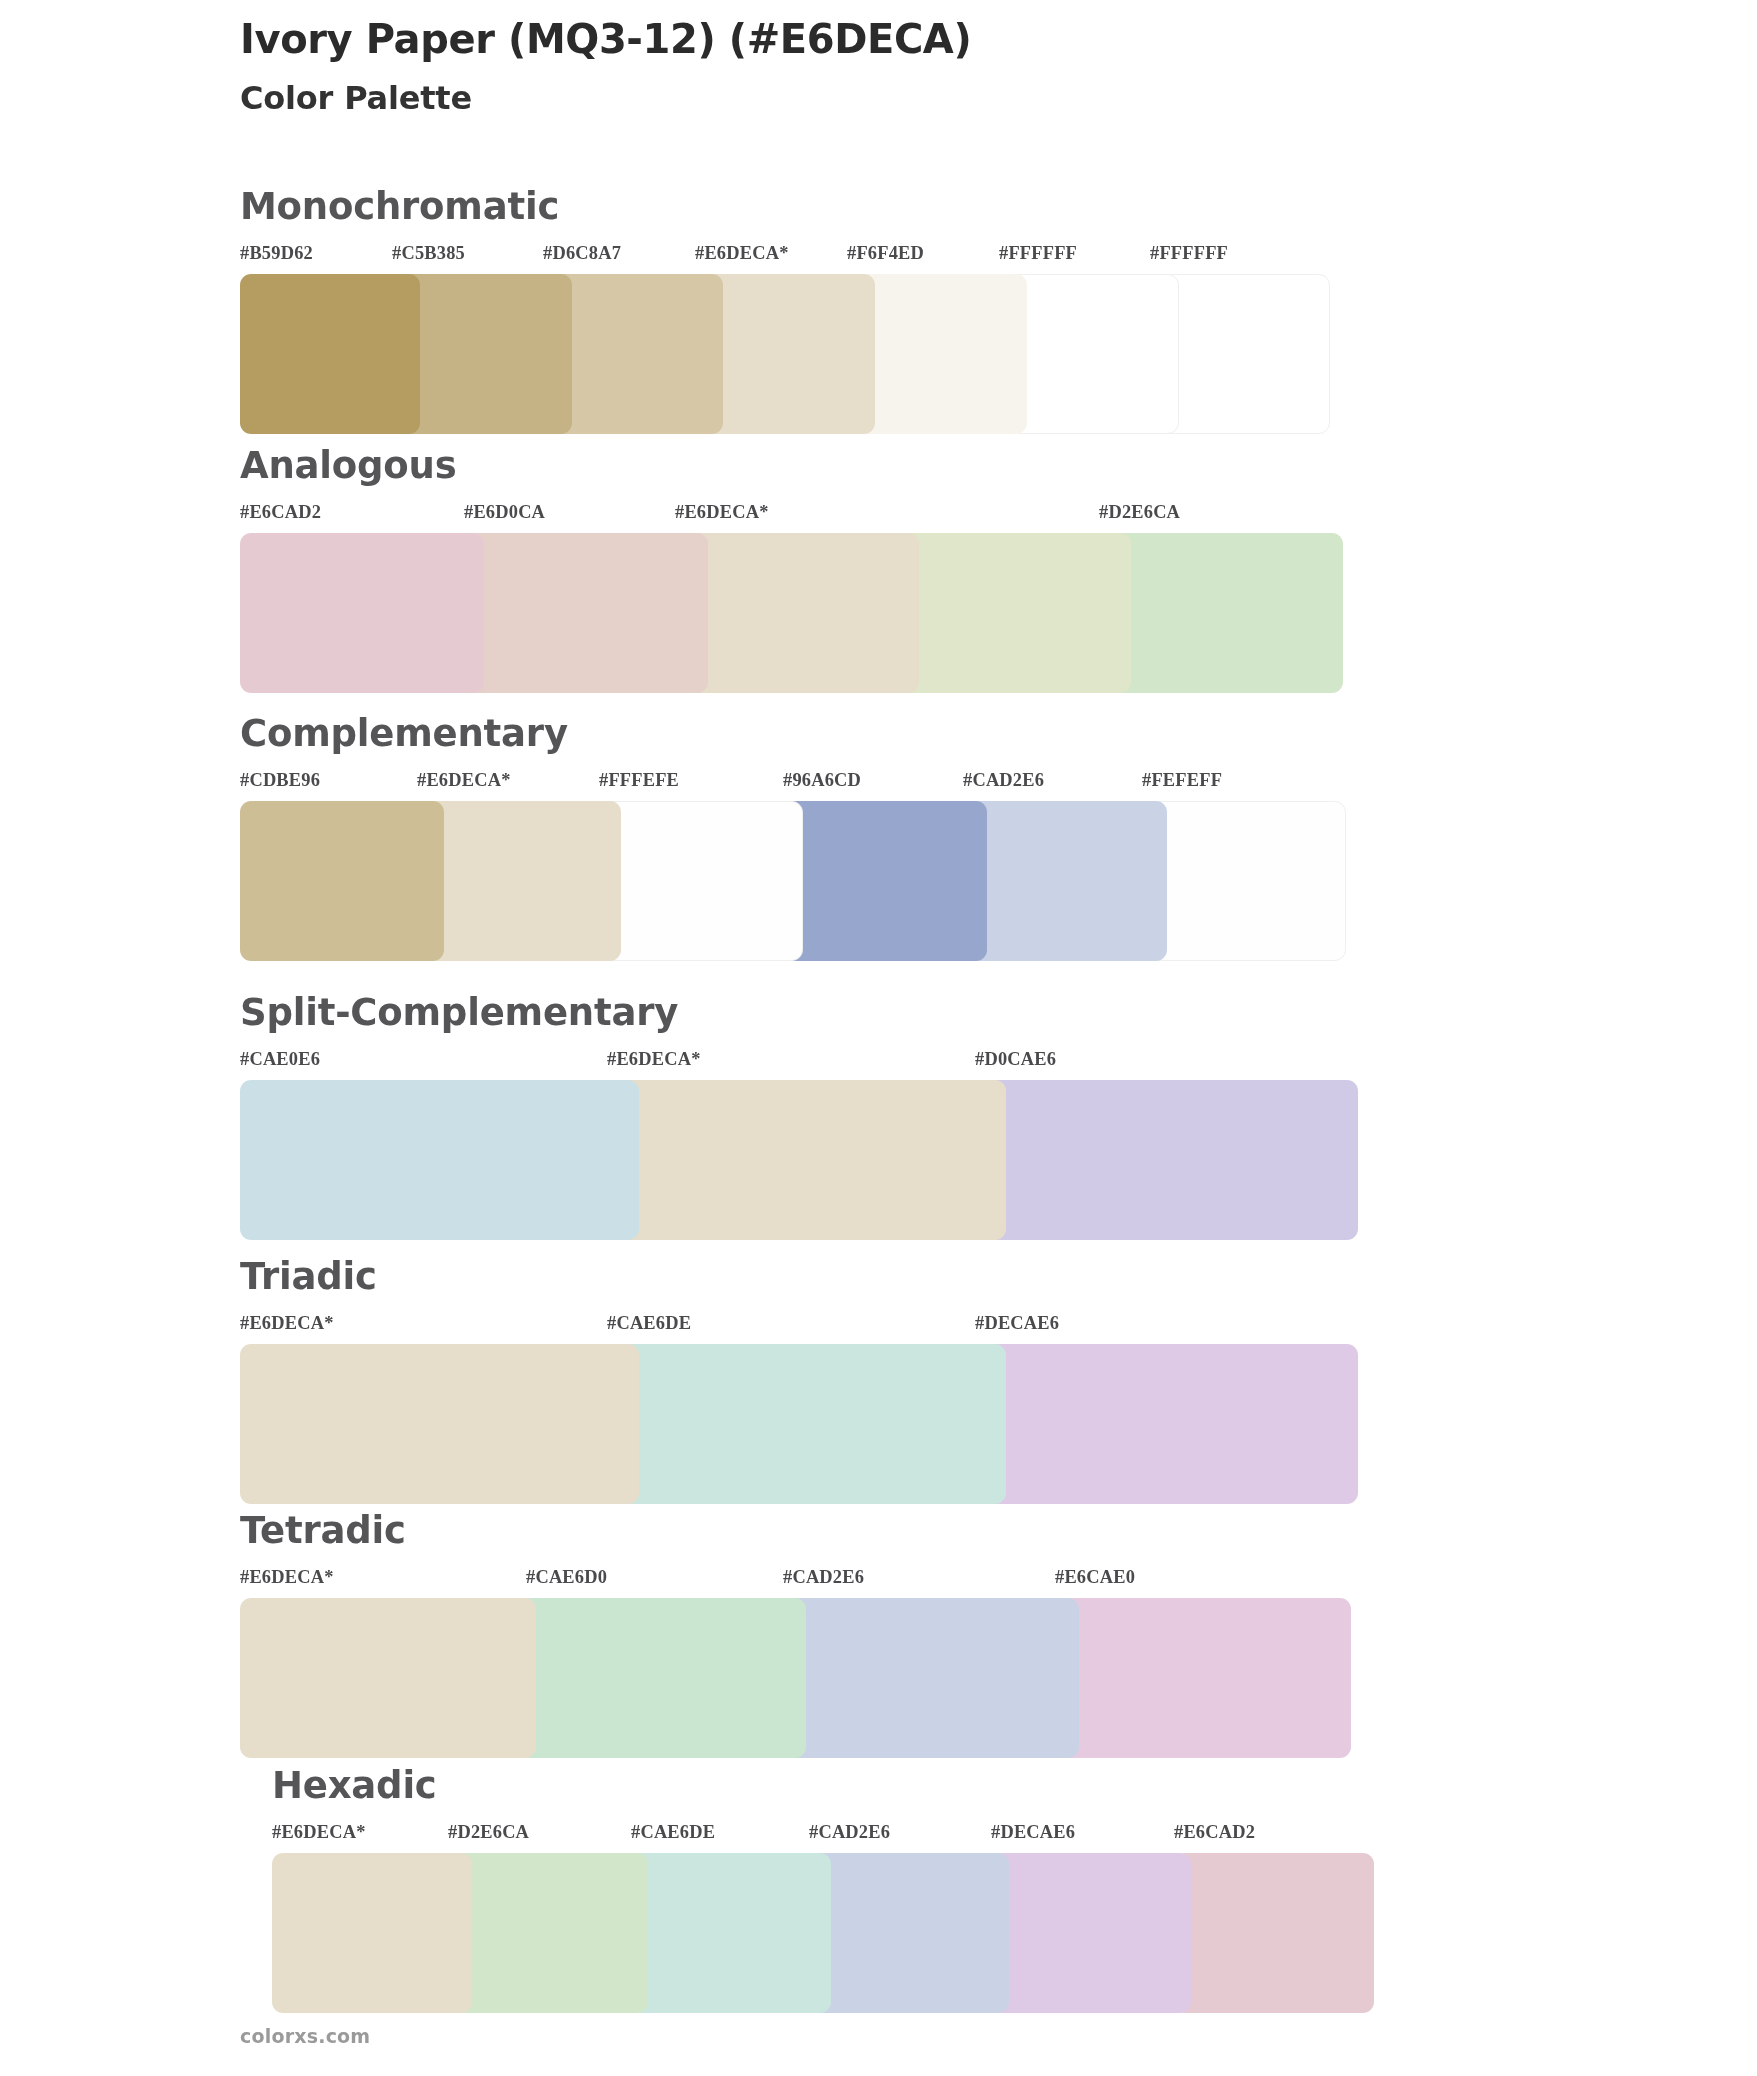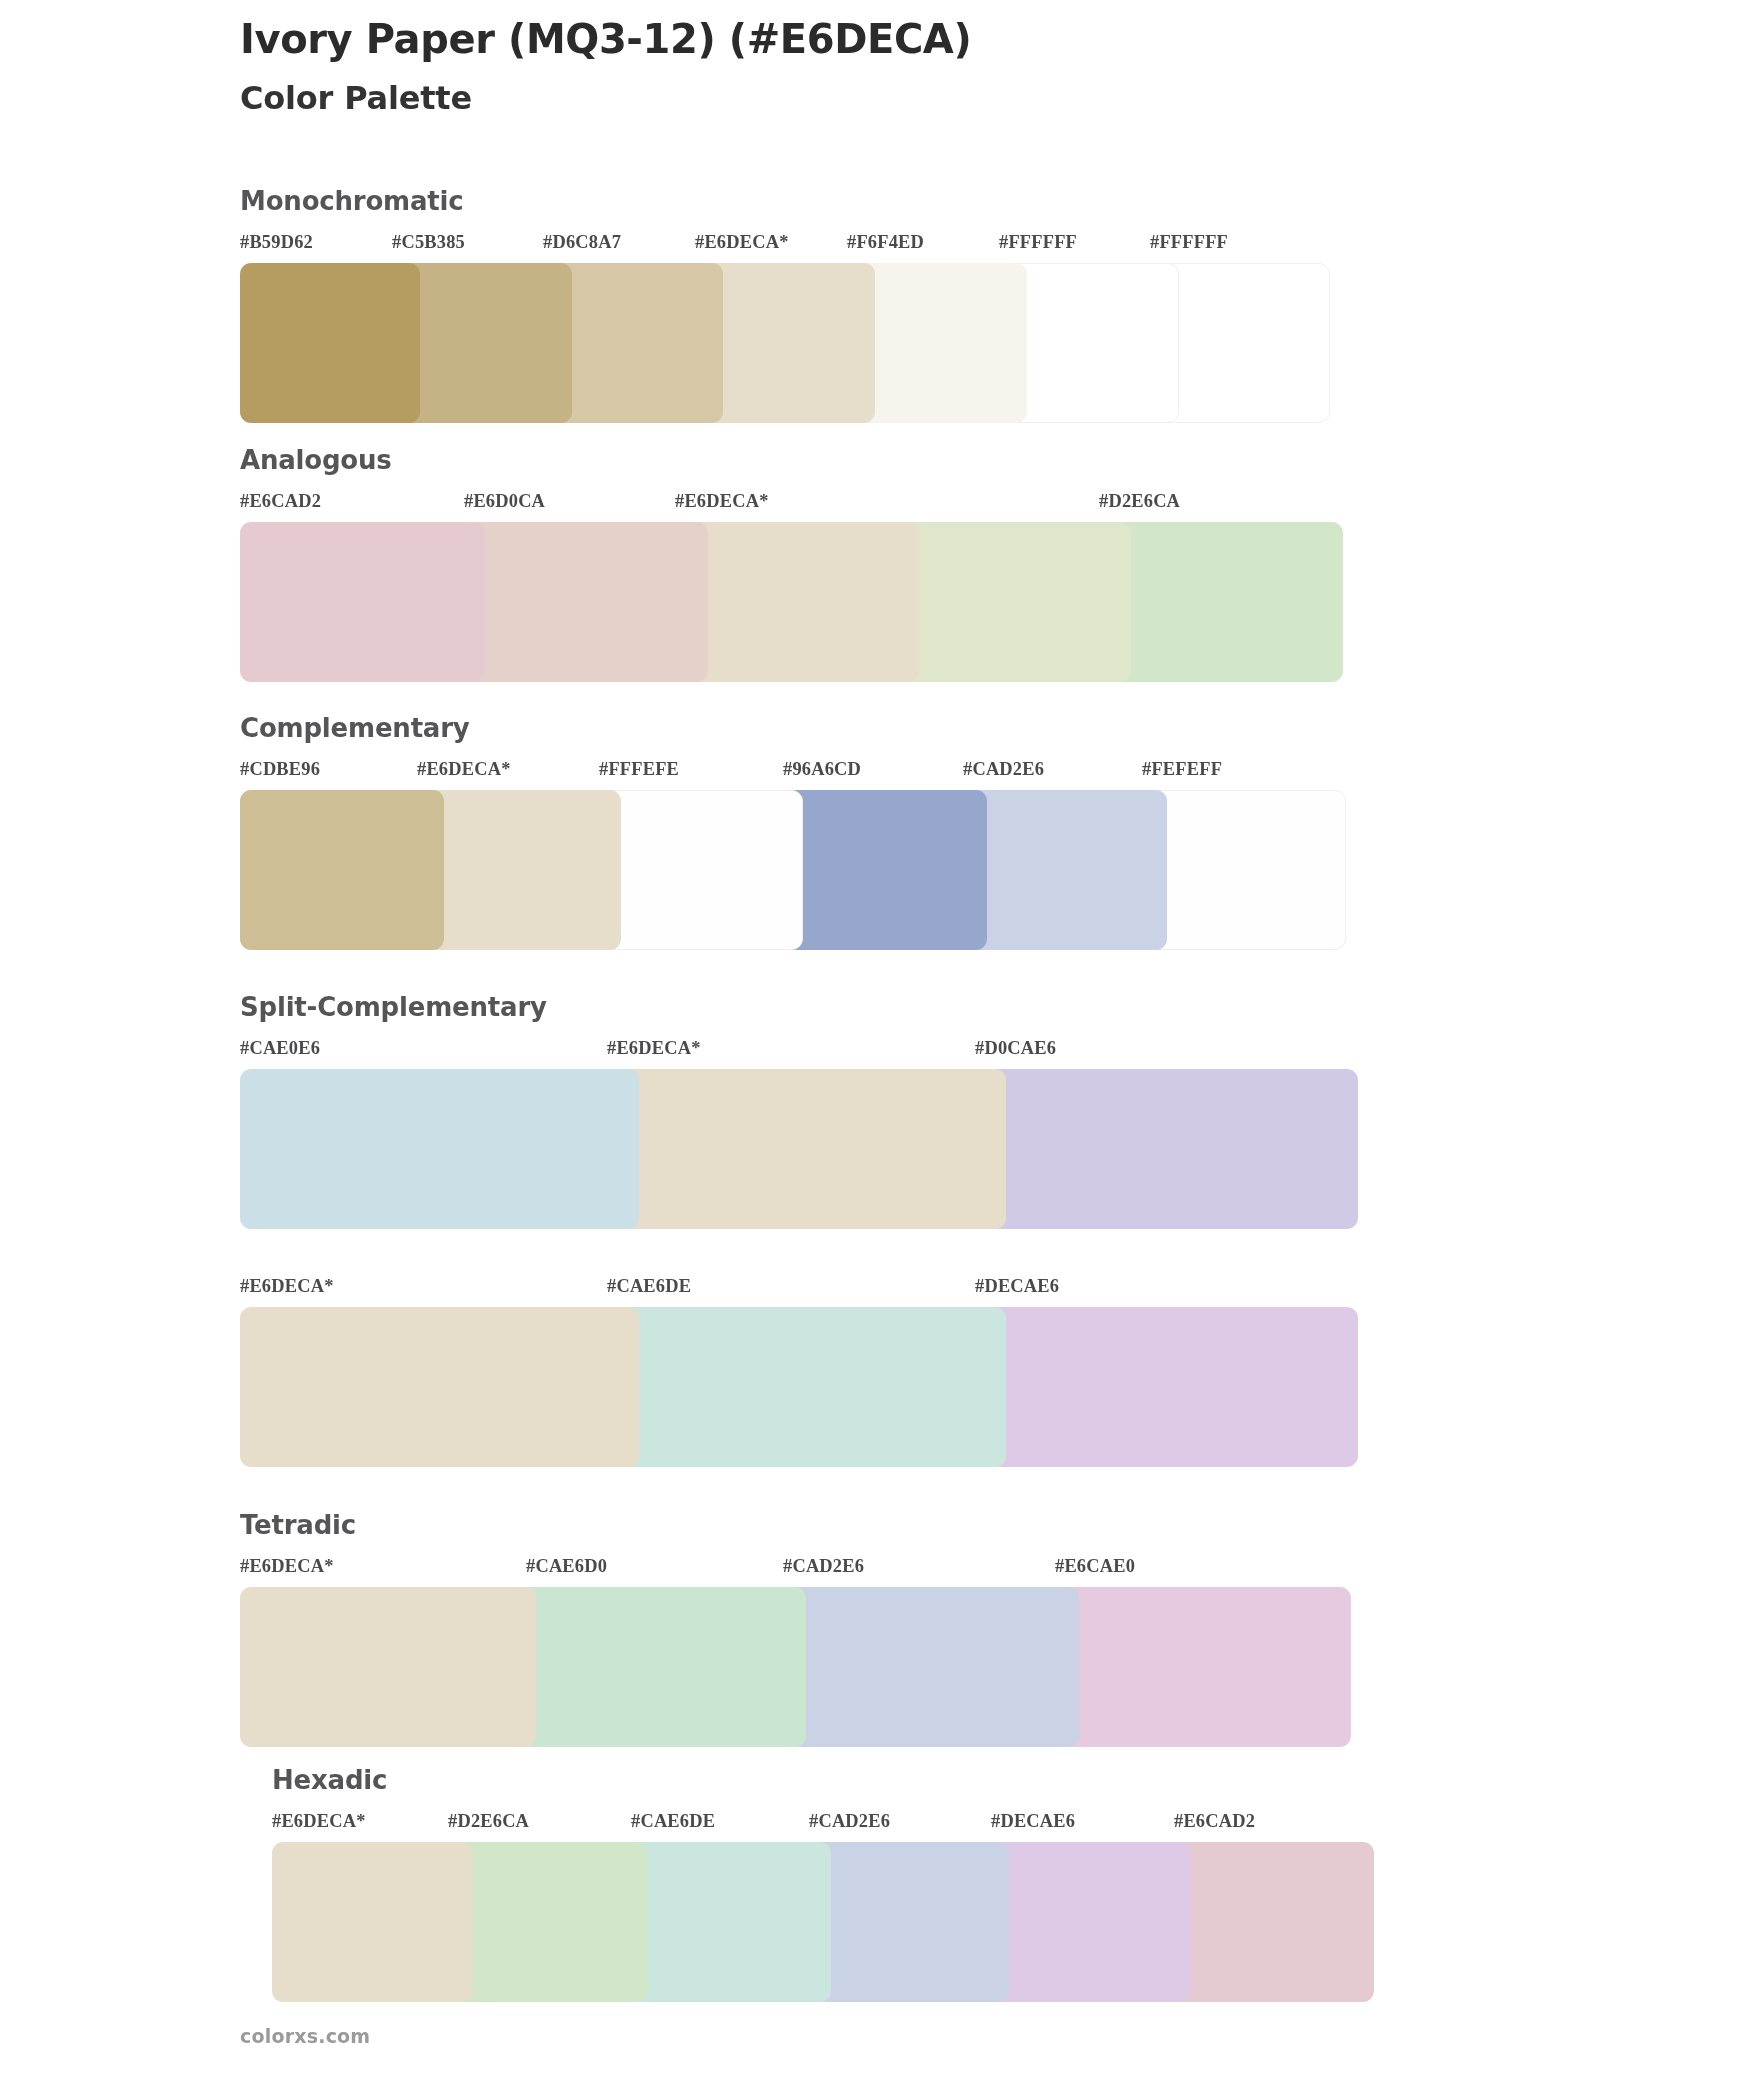--- a/index.html
+++ b/index.html
@@ -53,21 +53,21 @@
     margin-top: 16px;
     white-space: nowrap;
   }
 
   .section {
     position: absolute;
     left: 240px;
   }
 
   .section-heading {
-    font-size: 26px;
+    font-size: 37px;
     font-weight: 700;
     color: #555557;
     letter-spacing: -0.2px;
     margin: 0 0 0 0;
     line-height: 1;
     white-space: nowrap;
   }
 
   .labels {
     position: relative;
@@ -189,20 +189,21 @@
           <div class="swatch-label" style="left: 367px;">#E6DECA*</div>
           <div class="swatch-label" style="left: 735px;">#D0CAE6</div>
         </div>
         <div class="swatches">
           <div class="swatch" title="#CAE0E6" style="left: 0px; width: 399px; background: rgb(202, 224, 230); z-index: 100;"></div>
           <div class="swatch" title="#E6DECA*" style="left: 367px; width: 399px; background: rgb(230, 222, 202); z-index: 99;"></div>
           <div class="swatch" title="#D0CAE6" style="left: 735px; width: 383px; background: rgb(208, 202, 230); z-index: 98;"></div>
         </div>
       </div>
       <div class="section" style="top: 1258px; width: 1118px;">
+        <div class="section-heading">Triadic</div>
         <div class="labels">
           <div class="swatch-label" style="left: 0px;">#E6DECA*</div>
           <div class="swatch-label" style="left: 367px;">#CAE6DE</div>
           <div class="swatch-label" style="left: 735px;">#DECAE6</div>
         </div>
         <div class="swatches">
           <div class="swatch" title="#E6DECA*" style="left: 0px; width: 399px; background: rgb(230, 222, 202); z-index: 100;"></div>
           <div class="swatch" title="#CAE6DE" style="left: 367px; width: 399px; background: rgb(202, 230, 222); z-index: 99;"></div>
           <div class="swatch" title="#DECAE6" style="left: 735px; width: 383px; background: rgb(222, 202, 230); z-index: 98;"></div>
         </div>

